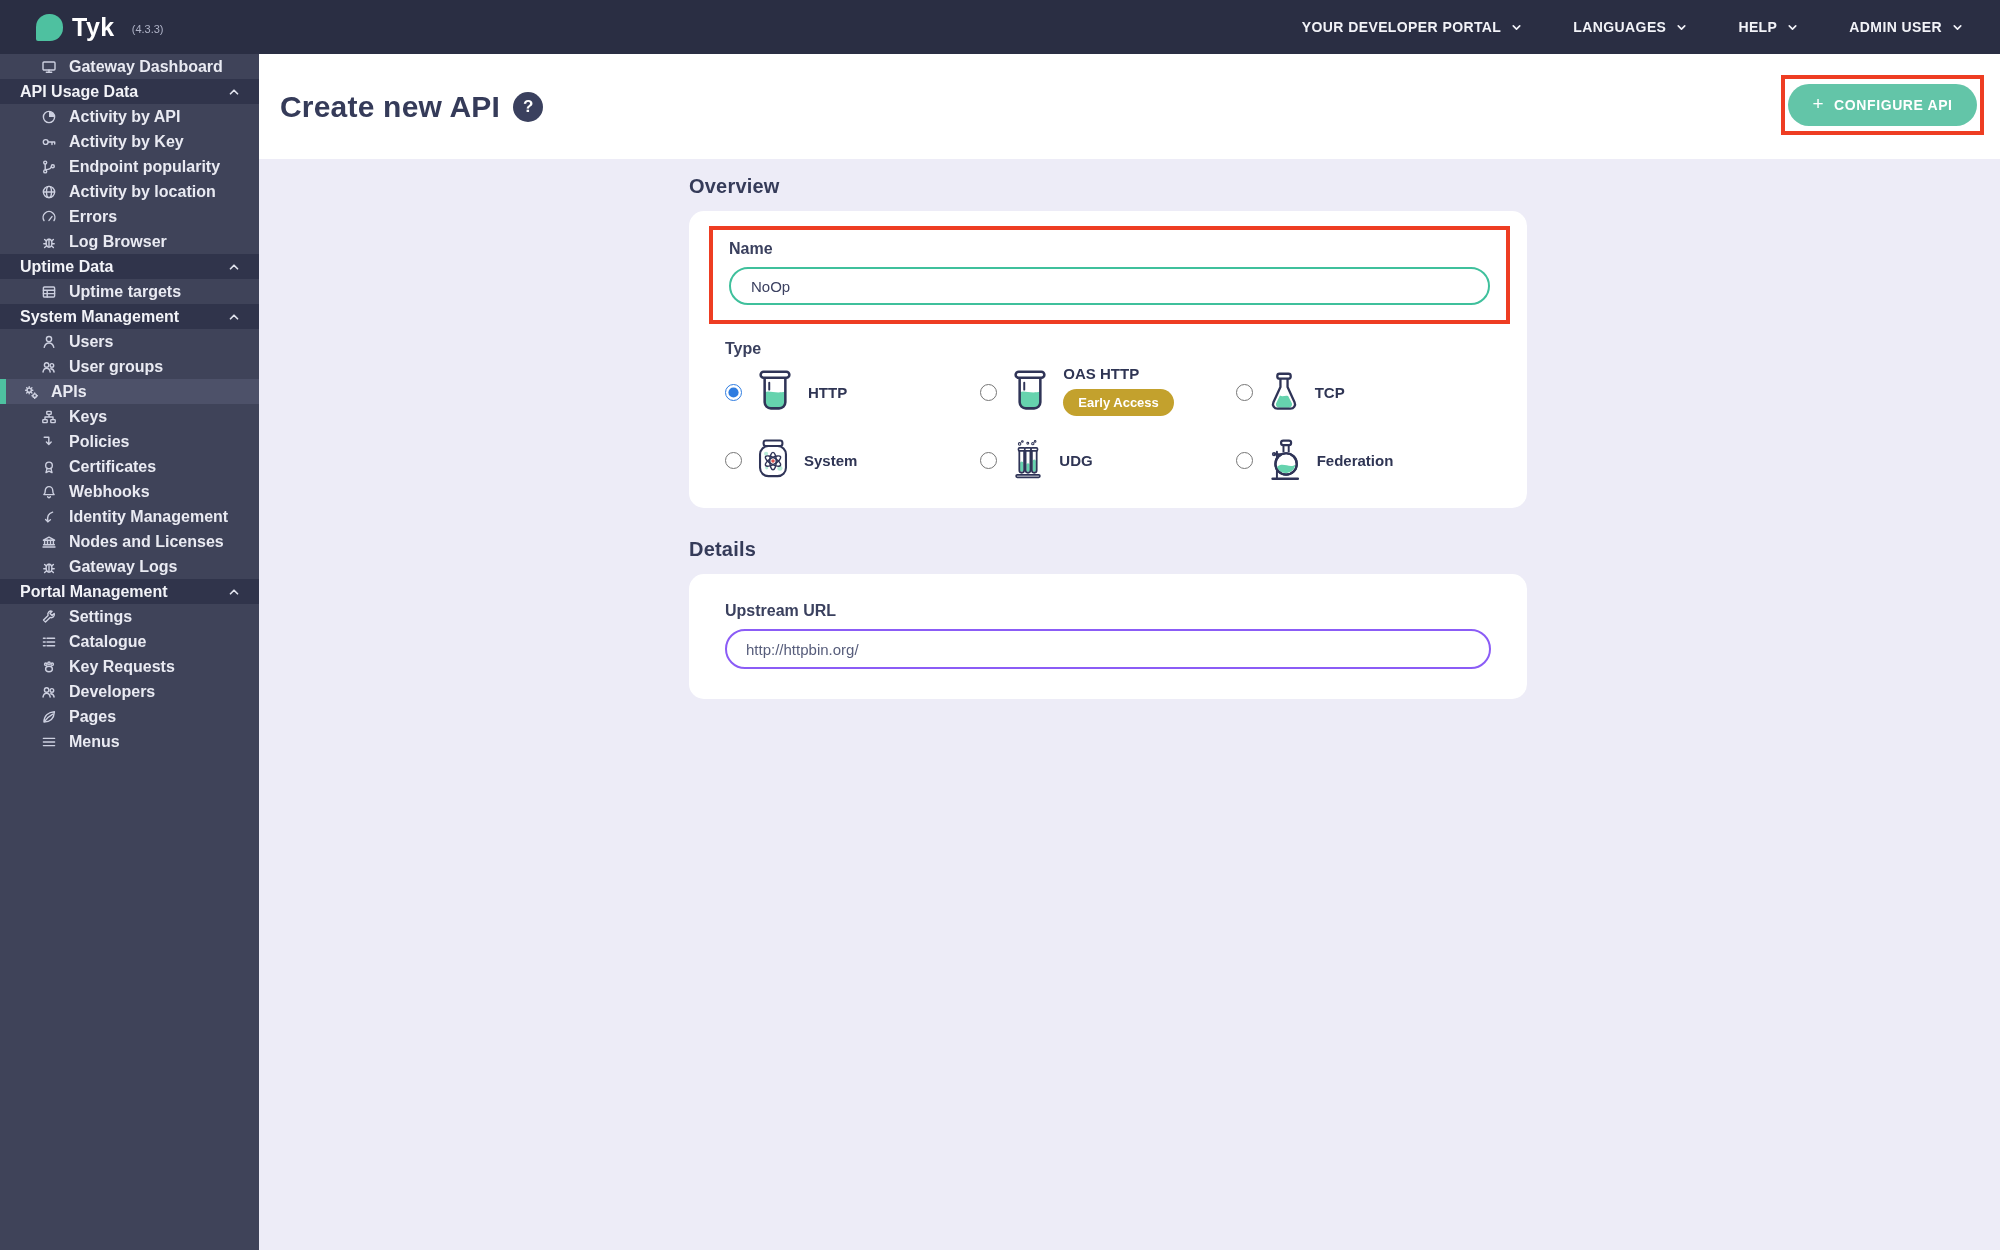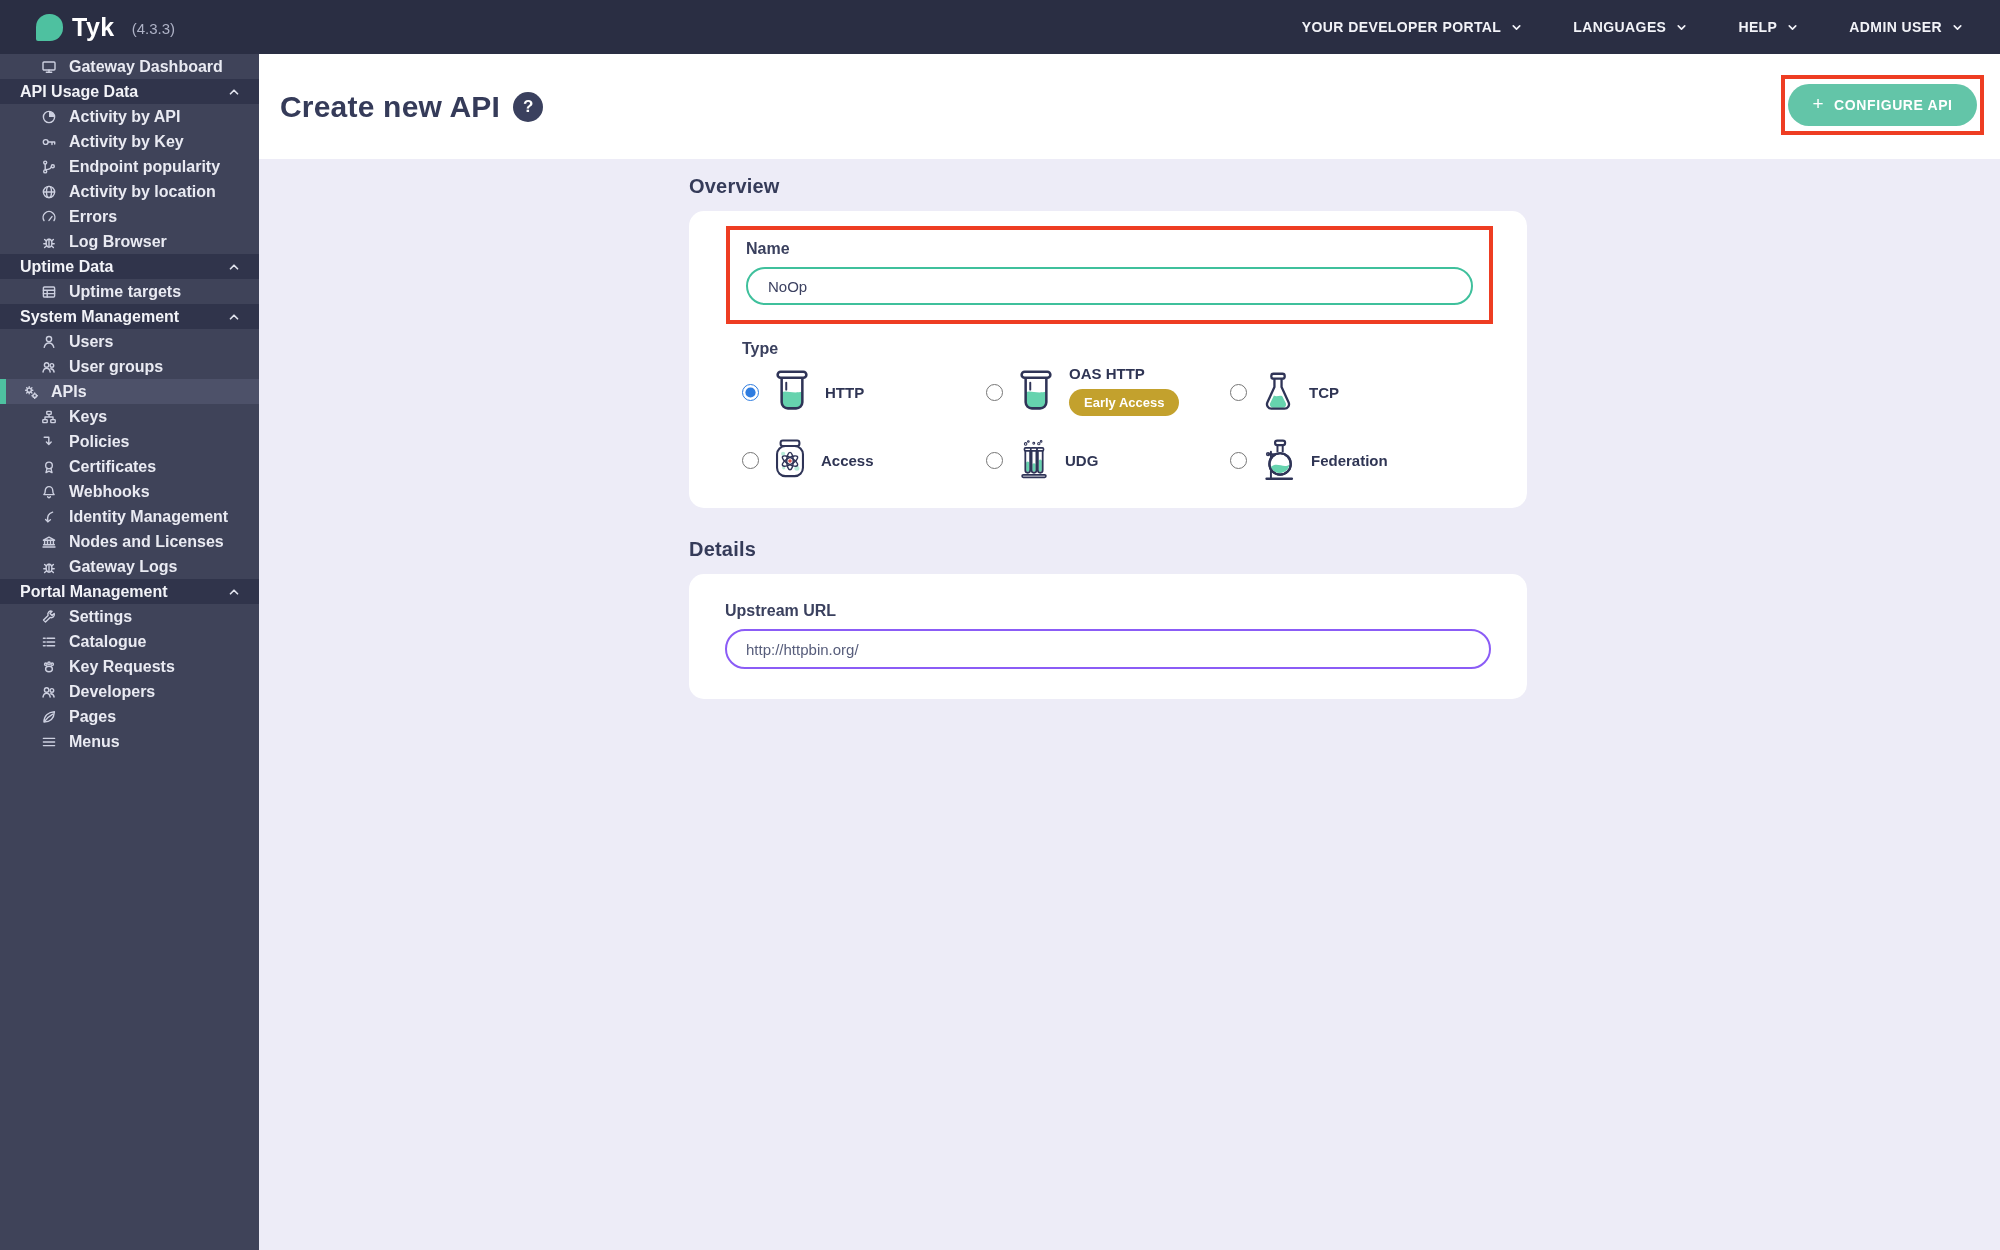--- a/index.html
+++ b/index.html
@@ -10,21 +10,21 @@
     --topbar:#2a2e43; --sidebar:#3f4359; --section:#30344b; --selected:#4d5169;
     --selbar:#4ec1a0; --content:#edecf7; --navy:#353b59; --teal:#63c5a8;
     --red:#ee3d22; --gold:#c3a12d; --iconnavy:#2f3457; --liquid:#66d3ae;
   }
 
   
   .topbar{ height:54px; background:var(--topbar); display:flex; align-items:center; padding:0 36px; }
   .brand{ display:flex; align-items:center; gap:9px; }
   .logo-leaf{ width:27px; height:27px; background:#4ec1a0; border-radius:13px 13px 13px 2px; }
   .brand-name{ color:#fff; font-size:25px; font-weight:bold; letter-spacing:.5px; }
-  .brand-ver{ color:#aeb2c6; font-size:15px; margin-left:8px; margin-top:3px;}
+  .brand-ver{ color:#aeb2c6; font-size:11px; margin-left:8px; margin-top:3px;}
   .top-menus{ margin-left:auto; display:flex; align-items:center; gap:50px; }
   .top-menu{ display:flex; align-items:center; gap:9px; color:#f2f3f8; font-size:14px;
              font-weight:bold; letter-spacing:.4px; cursor:pointer; }
   .top-menu svg{ stroke:#f2f3f8; }
 
   
   .layout{ display:flex; height:1196px; }
 
   
   .sidebar{ width:259px; background:var(--sidebar); flex:none; overflow:hidden; }
@@ -43,21 +43,21 @@
                 font-weight:bold; display:flex; align-items:center; justify-content:center; margin-left:13px; cursor:pointer;}
   .btn-annotation{ position:absolute; top:21px; right:16px; width:203px; height:60px;
                    border:4px solid var(--red); display:flex; align-items:center; justify-content:center; }
   .configure-btn{ height:42px; padding:0 24px; background:var(--teal); border:none; border-radius:22px;
                   color:#fff; font-family:inherit; font-size:14px; font-weight:bold; letter-spacing:.6px;
                   display:flex; align-items:center; gap:10px; cursor:pointer; }
   .configure-btn .plus{ font-size:19px; font-weight:400; margin-top:-2px; }
 
   .content{ flex:1; background:var(--content); padding:16px 0 0 430px; }
   .section-heading{ font-size:20px; font-weight:600; color:var(--navy); letter-spacing:.2px; margin-bottom:13px; }
-  .card{ width:838px; background:#fff; border-radius:15px; padding:15px 53px 24px; }
+  .card{ width:838px; background:#fff; border-radius:15px; padding:15px 36px 24px; }
 
   .name-annotation{ border:4px solid var(--red); margin:0 -19px 0 -16px; padding:10px 16px 15px; }
   .field-label{ font-size:16px; font-weight:600; color:#3a405e; margin-bottom:9px; }
   .text-input{ width:100%; height:38px; border:2px solid #3fc09c; border-radius:19px; padding:0 20px;
                font-family:inherit; font-size:15px; color:#3c4161; outline:none; background:#fff; }
   .type-label{ margin-top:16px; }
   .type-row{ display:flex; margin-top:8px; }
   .type-col{ width:268px; display:flex; align-items:center; gap:10px; }
   .type-col input[type=radio]{ width:17px; height:17px; accent-color:#2e7ce0; flex:none; cursor:pointer; }
   .type-name{ font-size:15px; font-weight:bold; color:#2f3554; }
@@ -446,21 +446,21 @@
     <rect x="11" y="3.4" width="18" height="5.2" rx="2.2" fill="#fff" stroke="#2f3457" stroke-width="2"></rect>
     <circle cx="13.4" cy="16" r="2" fill="#b9ecd9"></circle>
                   <circle cx="26.6" cy="30" r="2.4" fill="#b9ecd9"></circle>
                   <circle cx="14" cy="29.5" r="1.5" fill="#b9ecd9"></circle>
     <ellipse cx="20" cy="23" rx="8.3" ry="3.1" fill="none" stroke="#2f3457" stroke-width="1.4" transform="rotate(-30 20 23)"></ellipse>
     <ellipse cx="20" cy="23" rx="8.3" ry="3.1" fill="none" stroke="#2f3457" stroke-width="1.4" transform="rotate(30 20 23)"></ellipse>
     <ellipse cx="20" cy="23" rx="3.1" ry="8.3" fill="none" stroke="#2f3457" stroke-width="1.4"></ellipse>
     <circle cx="20" cy="23" r="1.7" fill="#d9534f"></circle>
                 </svg>
               </span>
-              <span class="type-name">Access</span>
+              <span class="type-name">System</span>
             </label>
             <label class="type-col">
               <input type="radio" name="api-type" style="">
               <span style="display:flex">
                 <svg viewBox="0 0 40 44" width="42" height="46">
     <circle cx="12" cy="6.6" r="1.2" fill="none" stroke="#2f3457" stroke-width="1"></circle>
                   <circle cx="14.6" cy="4.3" r=".8" fill="none" stroke="#2f3457" stroke-width="1"></circle>
     <circle cx="19.8" cy="6" r=".9" fill="none" stroke="#2f3457" stroke-width="1"></circle>
                   <circle cx="24.6" cy="6.4" r="1.1" fill="none" stroke="#2f3457" stroke-width="1"></circle>
                   <circle cx="26.8" cy="4.2" r=".8" fill="none" stroke="#2f3457" stroke-width="1"></circle>

